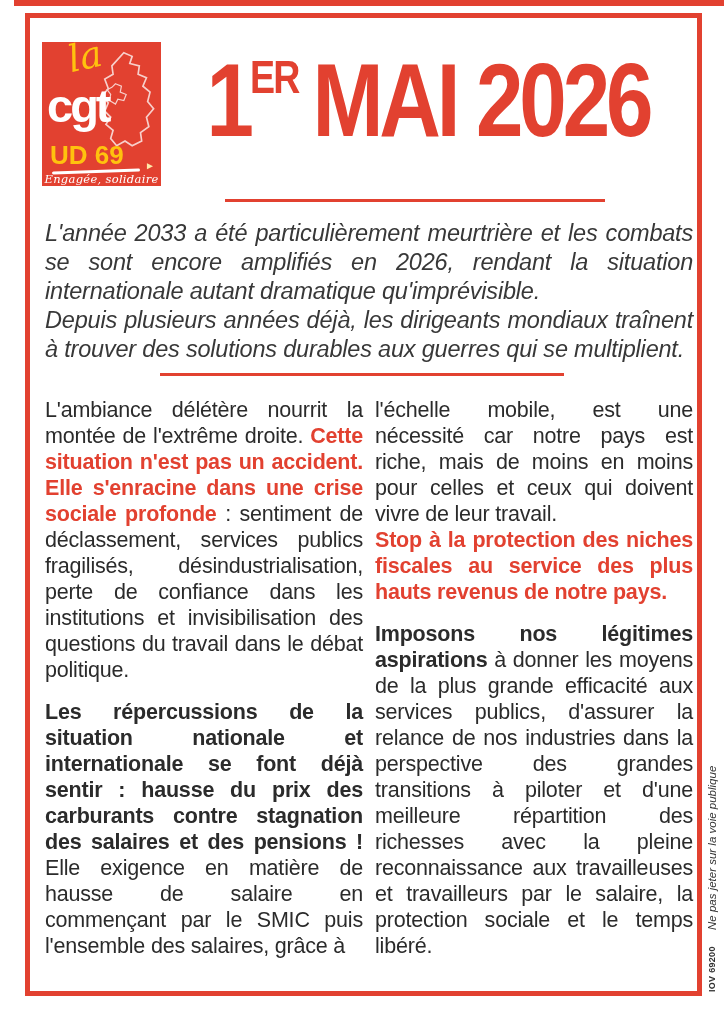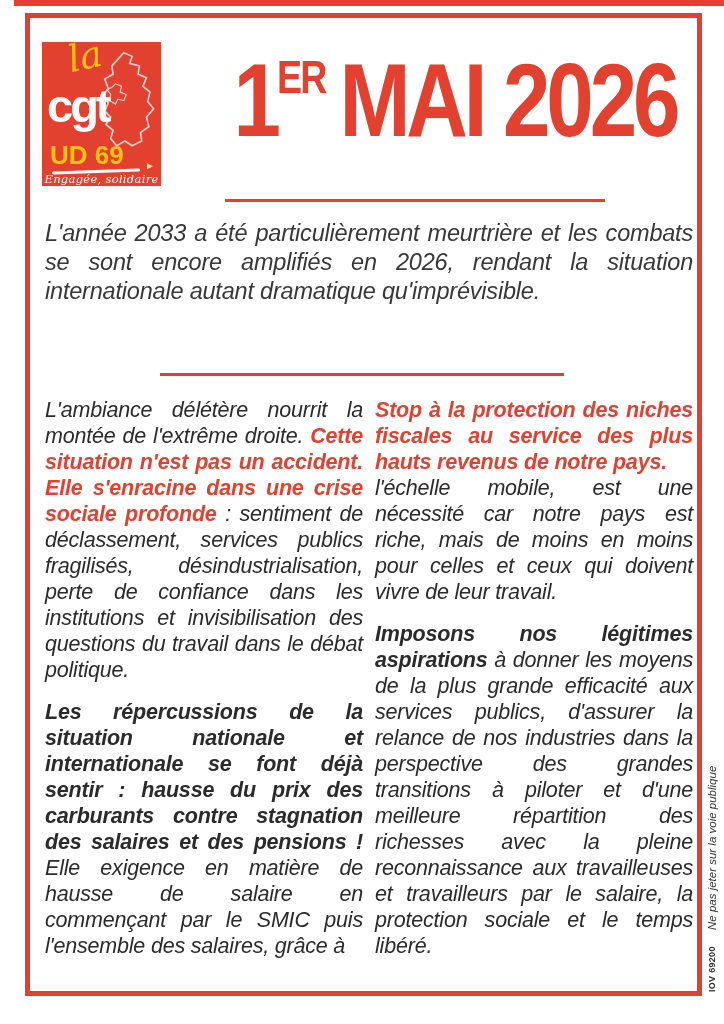--- a/index.html
+++ b/index.html
@@ -19,34 +19,34 @@
   .logo{position:absolute;left:12px;top:24px;width:119px;height:144px;background:var(--accent);overflow:hidden;}
   .logo-map{position:absolute;right:0px;top:6px;opacity:.75;}
   .logo-la{position:absolute;left:26px;top:-4px;font-family:"DejaVu Serif",serif;font-style:italic;font-size:37px;color:var(--yellow);transform:rotate(-12deg);line-height:1;}
   .logo-cgt{position:absolute;left:5px;top:24px;font-size:47px;font-weight:bold;letter-spacing:-3px;color:#ffffff;line-height:1;margin-top:16px;}
   .logo-ud{position:absolute;left:8px;top:76px;font-size:26px;font-weight:bold;color:var(--yellow);letter-spacing:0px;line-height:1;margin-top:24px;}
   .logo-tagline{position:absolute;left:0;right:0;top:110px;text-align:center;font-family:"DejaVu Serif",serif;font-style:italic;font-size:11.5px;color:#ffffff;letter-spacing:.3px;white-space:nowrap;margin-top:20px;}
   .logo-swoosh{position:absolute;left:10px;top:128px;width:88px;height:2.5px;background:#ffffff;border-radius:2px;transform:rotate(-2deg);}
   .logo-arrow{position:absolute;right:6px;top:118px;font-size:10px;color:#ffe9a8;}
 
   
-  .title{position:absolute;left:155px;top:26px;width:524px;text-align:center;color:var(--accent);font-weight:bold;}
+  .title{position:absolute;left:128px;top:26px;width:524px;text-align:center;color:var(--accent);font-weight:bold;}
   .title-inner{display:inline-block;transform:scaleX(0.82);transform-origin:center;font-size:104px;line-height:1.08;letter-spacing:-5px;white-space:nowrap;}
   .t-sup{font-size:0.44em;vertical-align:0.95em;letter-spacing:-2px;}
   .t-rest{margin-left:0.16em;}
 
   .rule{position:absolute;height:3px;background:var(--accent);}
   .rule-title{left:195px;top:181px;width:380px;}
   .rule-intro{left:130px;top:355px;width:404px;}
 
   
   .intro{position:absolute;left:15px;top:201px;width:648px;font-style:italic;font-size:23.5px;line-height:29px;color:#383838;text-align:justify;letter-spacing:-0.2px;}
 
   
-  .columns{position:absolute;left:15px;top:379px;width:648px;display:flex;gap:12px;font-style:italic;}
+  .columns{position:absolute;left:15px;top:379px;width:648px;display:flex;gap:12px;}
   .col{flex:1 1 0;font-size:21.5px;line-height:26px;text-align:justify;color:var(--ink);letter-spacing:-0.2px;}
   .col p{margin:0;}
   .gap-before{margin-top:16px !important;}
   .run-normal{font-weight:normal;}
   .run-bold{font-weight:bold;}
   .run-red-bold{font-weight:bold;color:var(--accent);}
 
   
   .edge-note{position:absolute;left:703px;top:722px;height:270px;writing-mode:vertical-rl;transform:rotate(180deg);white-space:nowrap;color:#333;}
   .edge-printer{font-weight:bold;font-size:9px;letter-spacing:.3px;}
@@ -73,32 +73,33 @@
   </div>
 
   <div class="title">
     <span class="title-inner"><span class="t-num">1</span><span class="t-sup">ER</span><span class="t-rest">MAI 2026</span></span>
   </div>
 
   <div class="rule rule-title"></div>
 
   <div class="intro">
     <p>L'année 2033 a été particulièrement meurtrière et les combats se sont encore amplifiés en 2026, rendant la situation internationale autant dramatique qu'imprévisible.</p>
+    <p>Depuis plusieurs années déjà, les dirigeants mondiaux traînent à trouver des solutions durables aux guerres qui se multiplient.</p>
   </div>
 
   <div class="rule rule-intro"></div>
 
   <div class="columns">
     <div class="col">
       <p><span class="run-normal">L'ambiance délétère nourrit la montée de l'extrême droite. </span><span class="run-red-bold">Cette situation n'est pas un accident. Elle s'enracine dans une crise sociale profonde</span><span class="run-normal"> : sentiment de déclassement, services publics fragilisés, désindustrialisation, perte de confiance dans les institutions et invisibilisation des questions du travail dans le débat politique.</span></p>
       <p class="gap-before"><span class="run-bold">Les répercussions de la situation nationale et internationale se font déjà sentir : hausse du prix des carburants contre stagnation des salaires et des pensions ! </span><span class="run-normal">Elle exigence en matière de hausse de salaire en commençant par le SMIC puis l'ensemble des salaires, grâce à</span></p>
     </div>
     <div class="col">
+      <p><span class="run-normal">l'échelle mobile, est une nécessité car notre pays est riche, mais de moins en moins pour celles et ceux qui doivent vivre de leur travail.</span></p>
       <p><span class="run-red-bold">Stop à la protection des niches fiscales au service des plus hauts revenus de notre pays.</span></p>
-      <p><span class="run-normal">l'échelle mobile, est une nécessité car notre pays est riche, mais de moins en moins pour celles et ceux qui doivent vivre de leur travail.</span></p>
       <p class="gap-before"><span class="run-bold">Imposons nos légitimes aspirations</span><span class="run-normal"> à donner les moyens de la plus grande efficacité aux services publics, d'assurer la relance de nos industries dans la perspective des grandes transitions à piloter et d'une meilleure répartition des richesses avec la pleine reconnaissance aux travailleuses et travailleurs par le salaire, la protection sociale et le temps libéré.</span></p>
     </div>
   </div>
 
 </div>
 
 <div class="edge-note">
   <span class="edge-printer">IOV 69200</span>
   <span class="edge-notice">Ne pas jeter sur la voie publique</span>
 </div>

